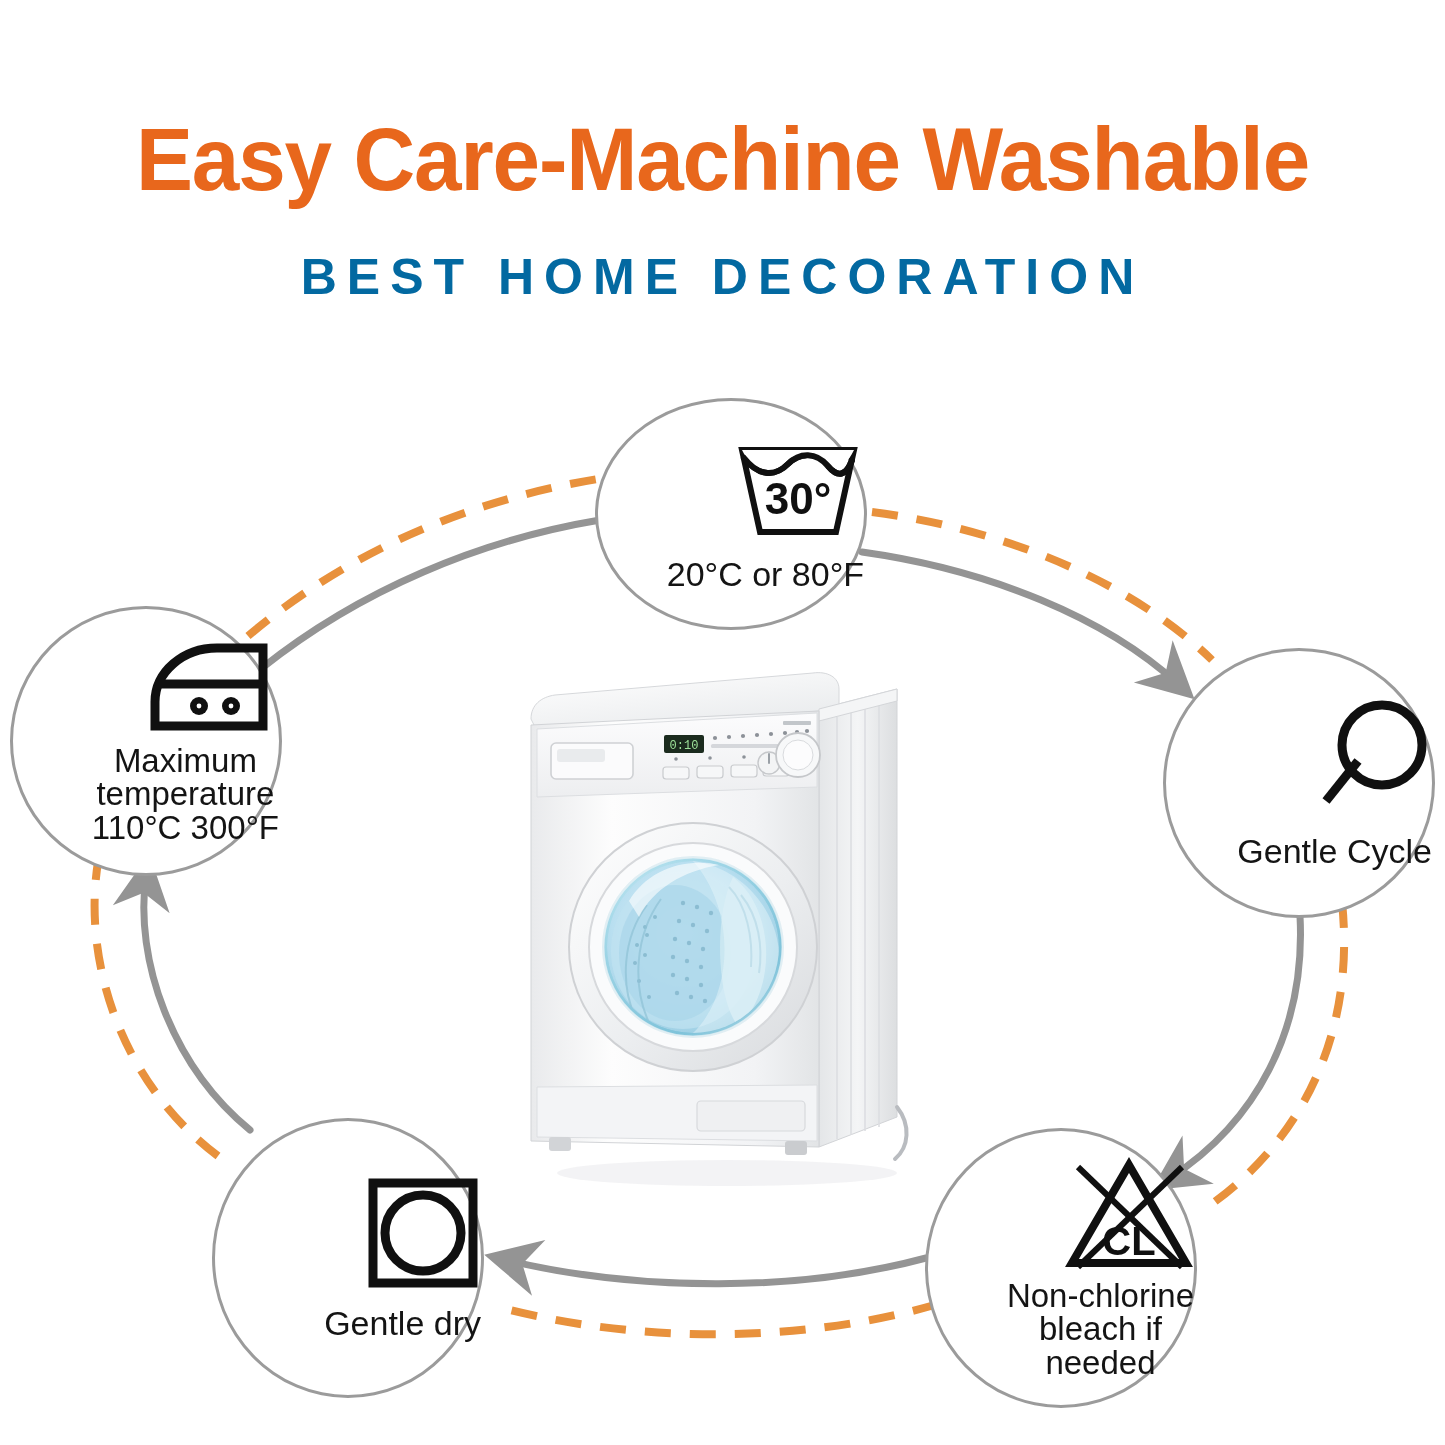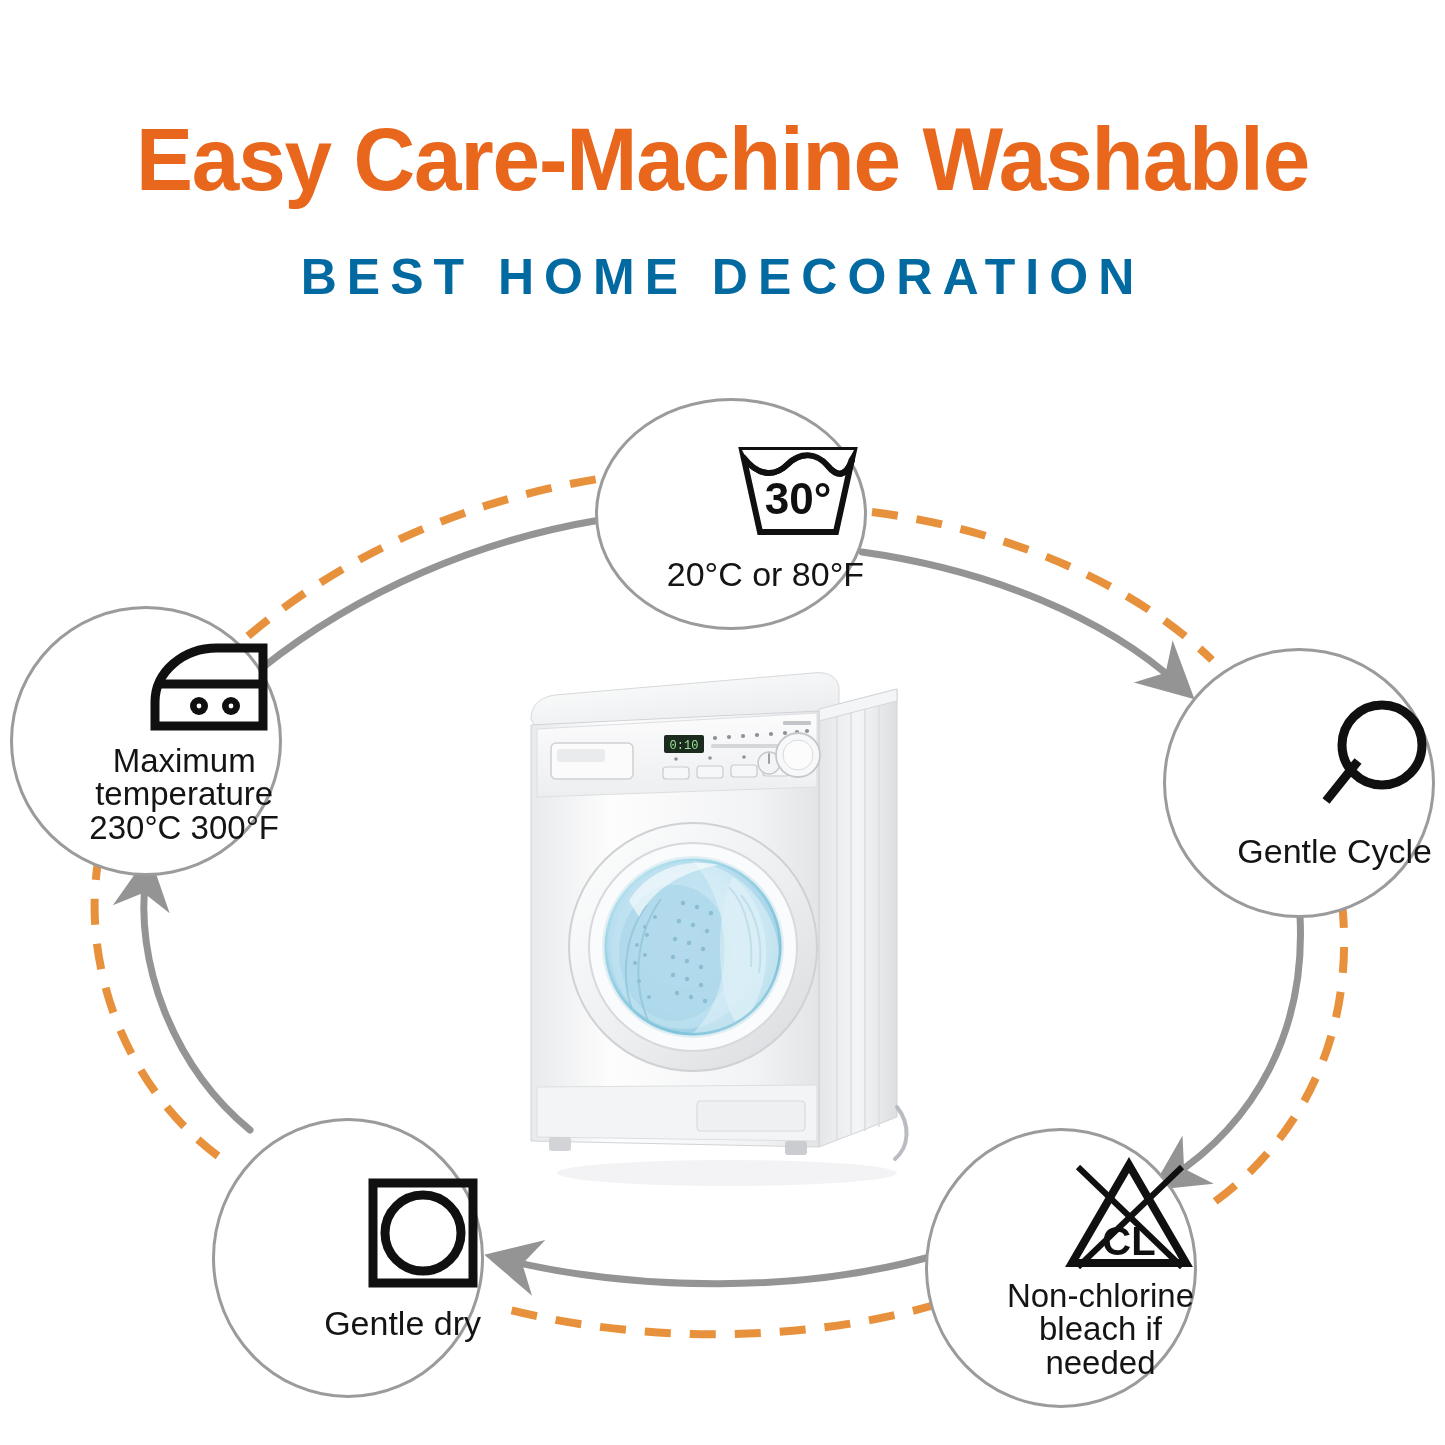--- a/index.html
+++ b/index.html
@@ -305,16 +305,16 @@
     <svg class="glyph" width="142" height="100" viewBox="0 0 142 100">
       <path d="M18,88 L18,64 C18,34 46,10 80,10 L126,10 L126,88 Z" fill="none" stroke="#101010" stroke-width="9" stroke-linejoin="miter"></path>
       <line x1="22" y1="46" x2="126" y2="46" stroke="#101010" stroke-width="9"></line>
       <circle cx="62" cy="68" r="9" fill="#101010"></circle>
       <circle cx="94" cy="68" r="9" fill="#101010"></circle>
       <circle cx="62" cy="68" r="2.4" fill="#ffffff"></circle>
       <circle cx="94" cy="68" r="2.4" fill="#ffffff"></circle>
     </svg>
     <div class="caption">Maximum
 temperature
-230°C 300°F</div>
+110°C 300°F</div>
   </div>
 
 </div>
 
 </body></html>

